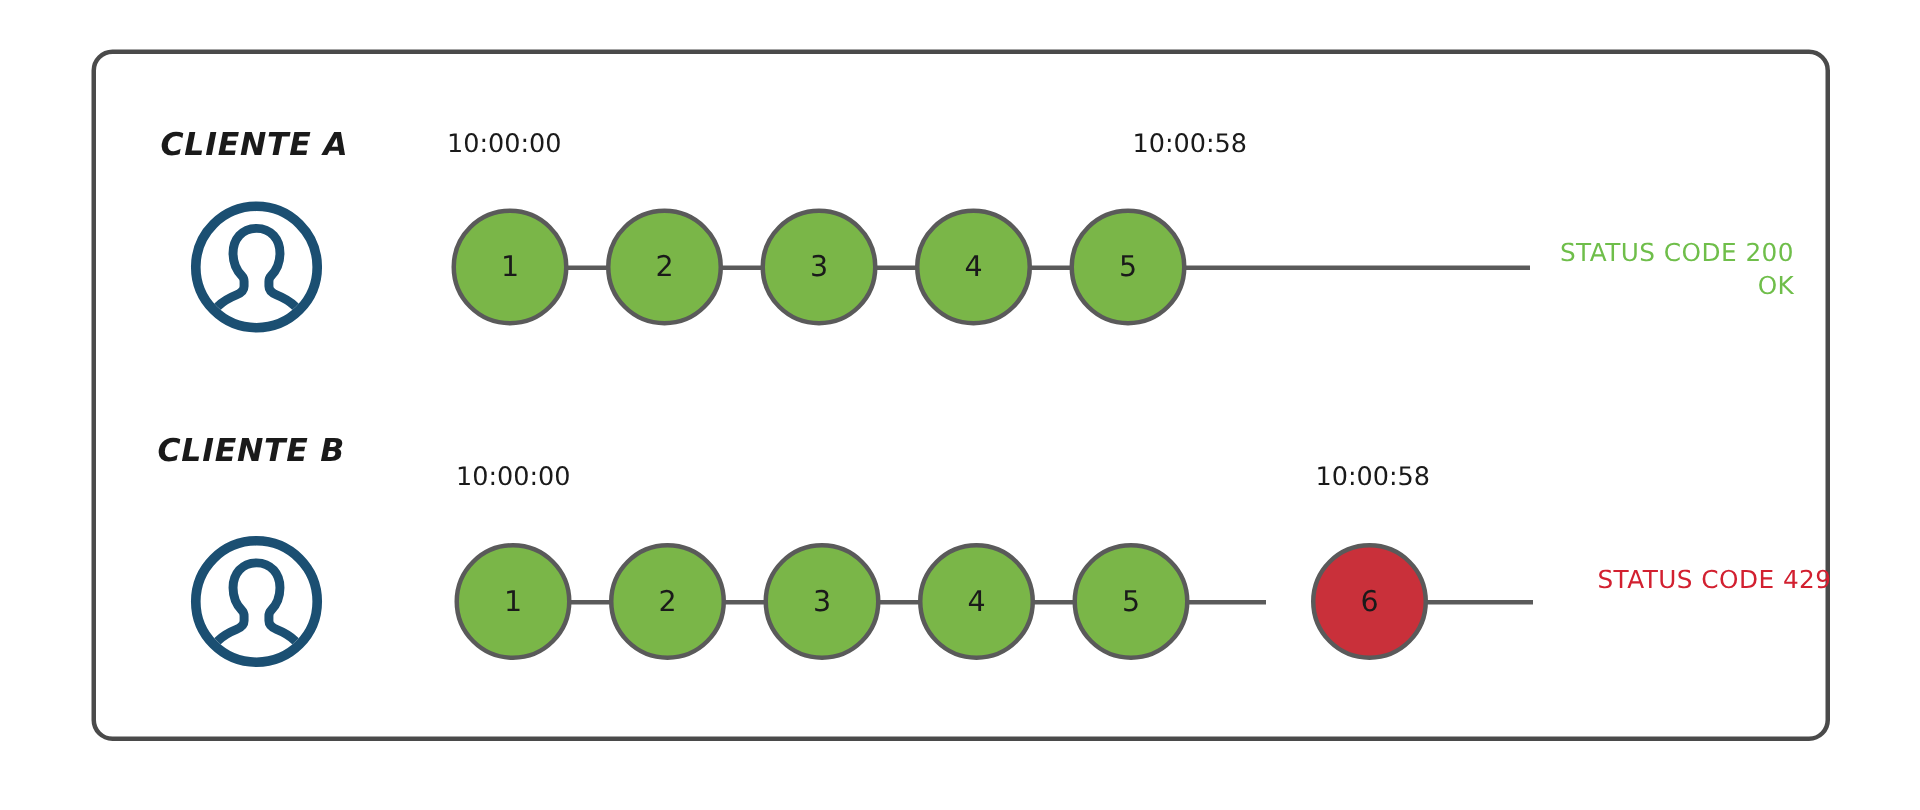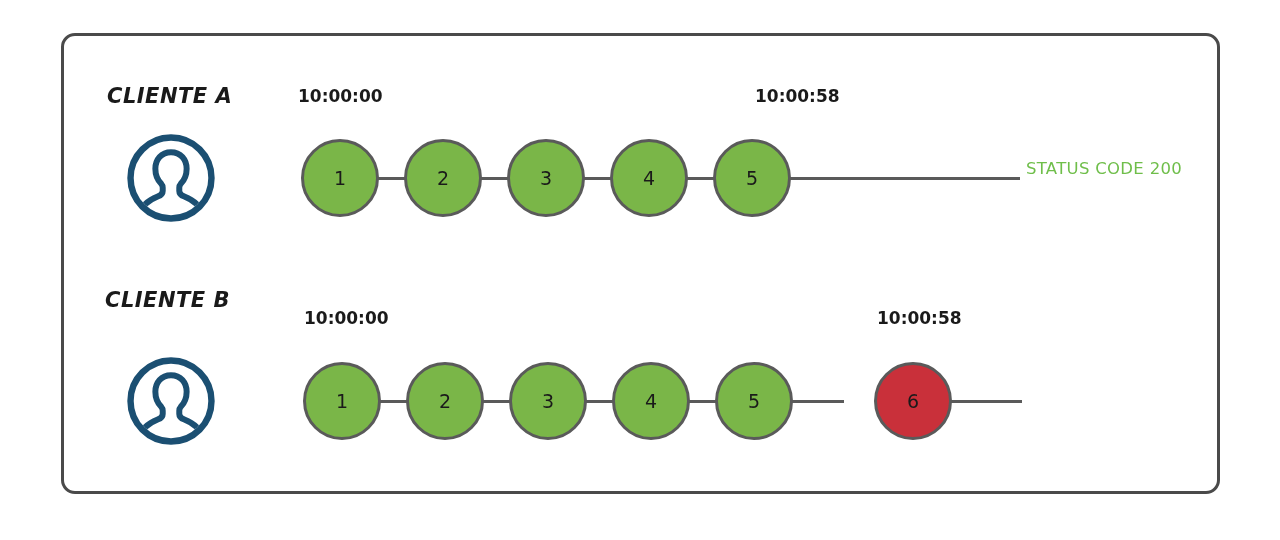--- a/index.html
+++ b/index.html
@@ -61,21 +61,21 @@
     position: absolute;
     width: 92px;
     height: 92px;
   }
 
   
   .timestamp {
     position: absolute;
     font-family: "DejaVu Sans", sans-serif;
     font-size: 17px;
-    font-weight: bold;
+    font-weight: normal;
     color: #1a1a1a;
     white-space: nowrap;
   }
 
   
   .node {
     position: absolute;
     width: 78px;
     height: 78px;
     border-radius: 50%;
@@ -99,21 +99,21 @@
     background: #5a5a5a;
     z-index: 1;
   }
 
   
   .status {
     position: absolute;
     font-family: "DejaVu Sans", sans-serif;
     font-size: 16.5px;
     line-height: 1.35;
-    text-align: left;
+    text-align: right;
     white-space: nowrap;
   }
   .status .line1 { display: block; font-weight: 500; letter-spacing: 0.3px; }
   .status .line2 { display: block; font-weight: 500; letter-spacing: 0.2px; }
   .status.ok  { color: #6FBE4A; }
   .status.err { color: #D22030; }
 </style>
 </head>
 <body>
 
@@ -165,20 +165,21 @@
     </div>
     <div class="node green" style="left:610px; top:139px;">
       <span>4</span>
     </div>
     <div class="node green" style="left:713px; top:139px;">
       <span>5</span>
     </div>
 
     <div class="status ok" style="left:1026px; top:158px; width:170px;">
       <span class="line1">STATUS CODE 200</span>
+      <span class="line2">OK</span>
     </div>
   </div>
 
   <div class="row row-b">
 
     <div class="client-name" style="left:105px; top:288px;">CLIENTE B</div>
 
     <div class="avatar" style="left:125px; top:355px;">
       <svg viewBox="0 0 100 100" width="92" height="92" aria-hidden="true">
         <circle cx="50" cy="50" r="44" fill="none" stroke="#1B4F72" stroke-width="7"></circle>
@@ -222,16 +223,17 @@
       <span>4</span>
     </div>
     <div class="node green" style="left:715px; top:362px;">
       <span>5</span>
     </div>
     <div class="node red" style="left:874px; top:362px;">
       <span>6</span>
     </div>
 
     <div class="status err" style="left:1021px; top:376px; width:200px;">
+      <span class="line1">STATUS CODE 429</span>
     </div>
   </div>
 
 </div>
 
 </body></html>

